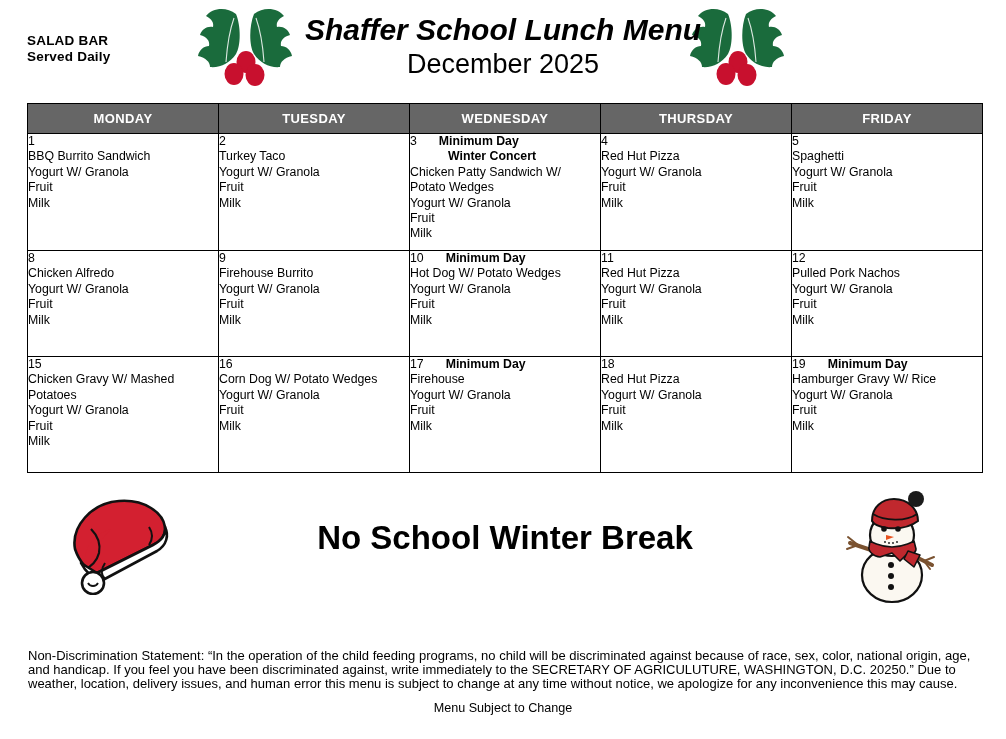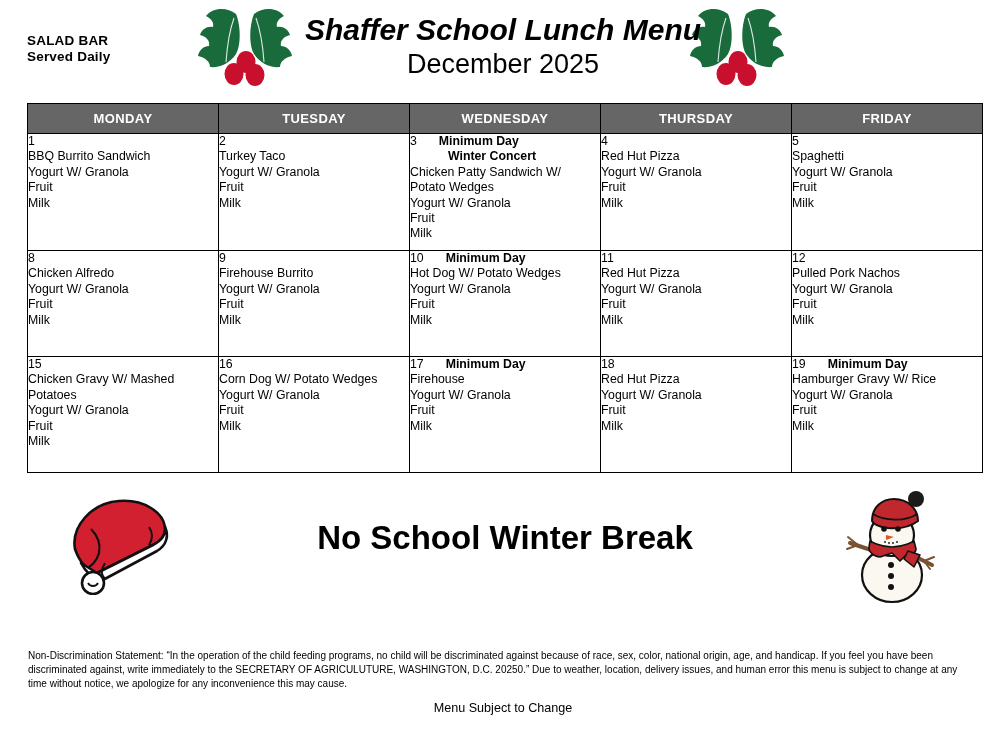--- a/index.html
+++ b/index.html
@@ -132,21 +132,21 @@
     position: absolute;
     left: 836px; top: 481px;
     width: 110px; height: 124px;
   }
 
   
   .nondiscrim {
     position: absolute;
     left: 28px; top: 649px;
     width: 950px;
-    font-size: 10px;
+    font-size: 13px;
     line-height: 14.2px;
     text-align: left;
   }
   .footer-bottom {
     position: absolute;
     left: 28px; top: 700px;
     width: 950px;
     font-size: 12.6px;
     line-height: 16.5px;
   }

